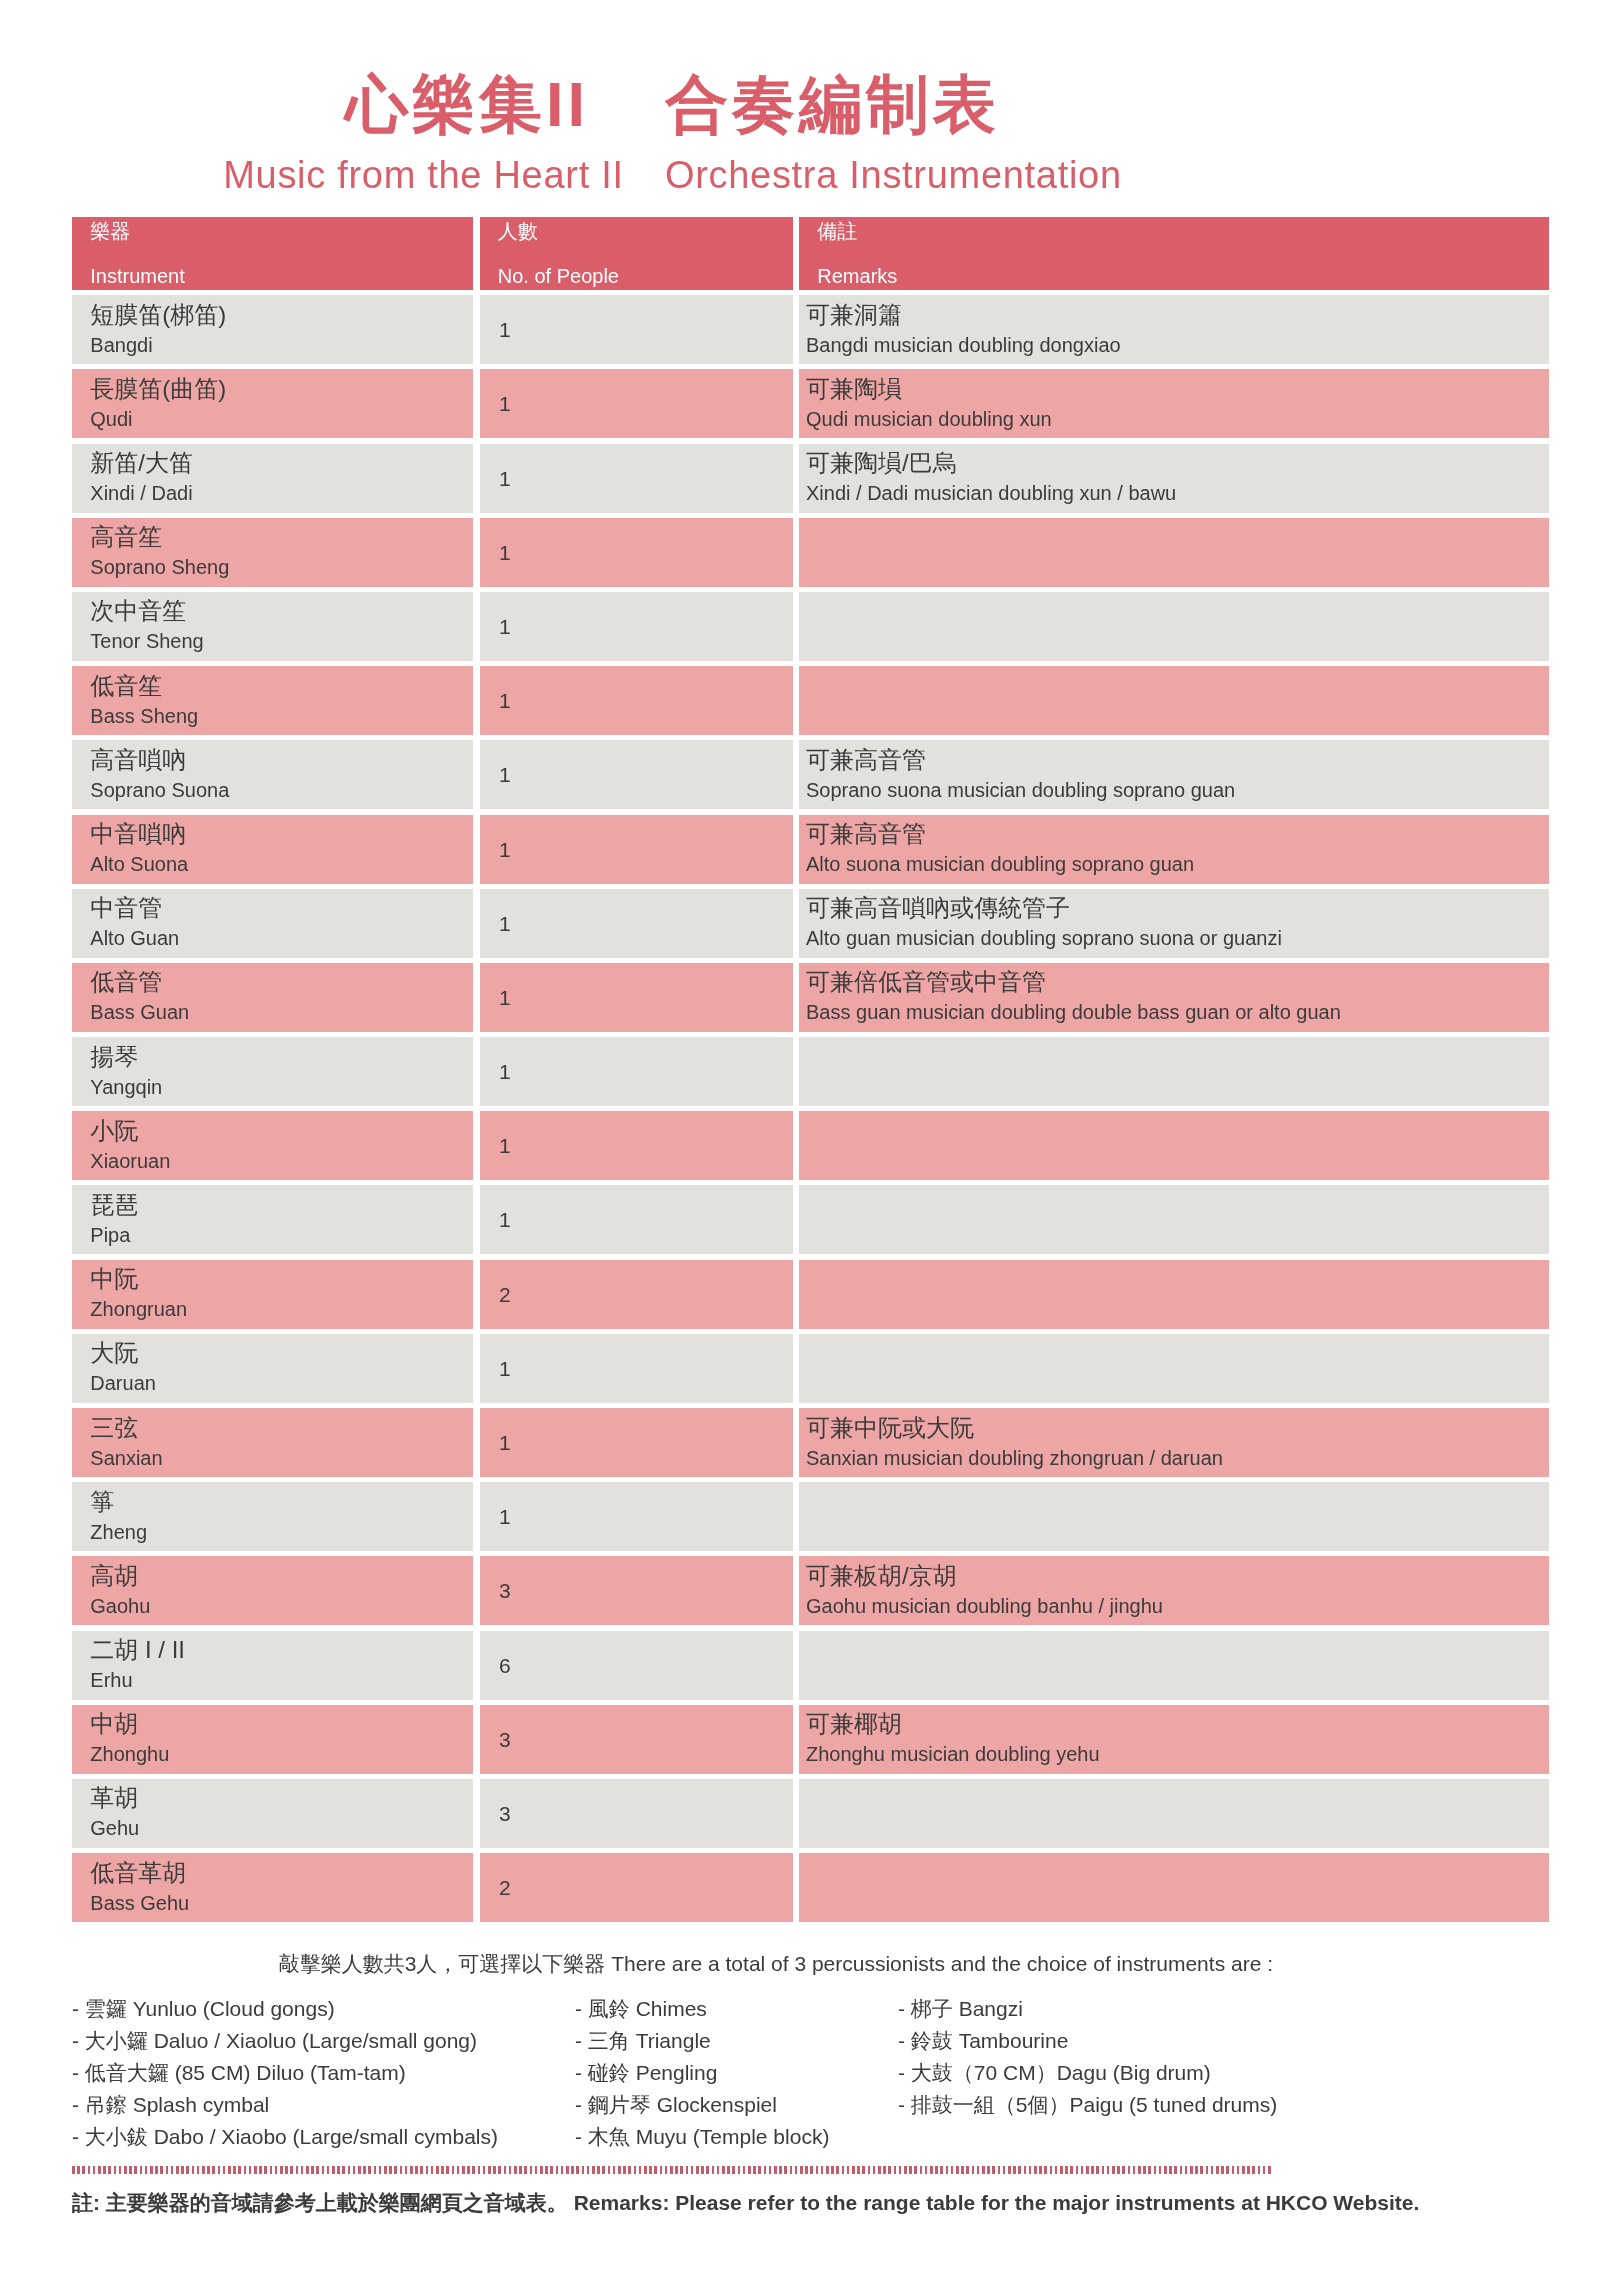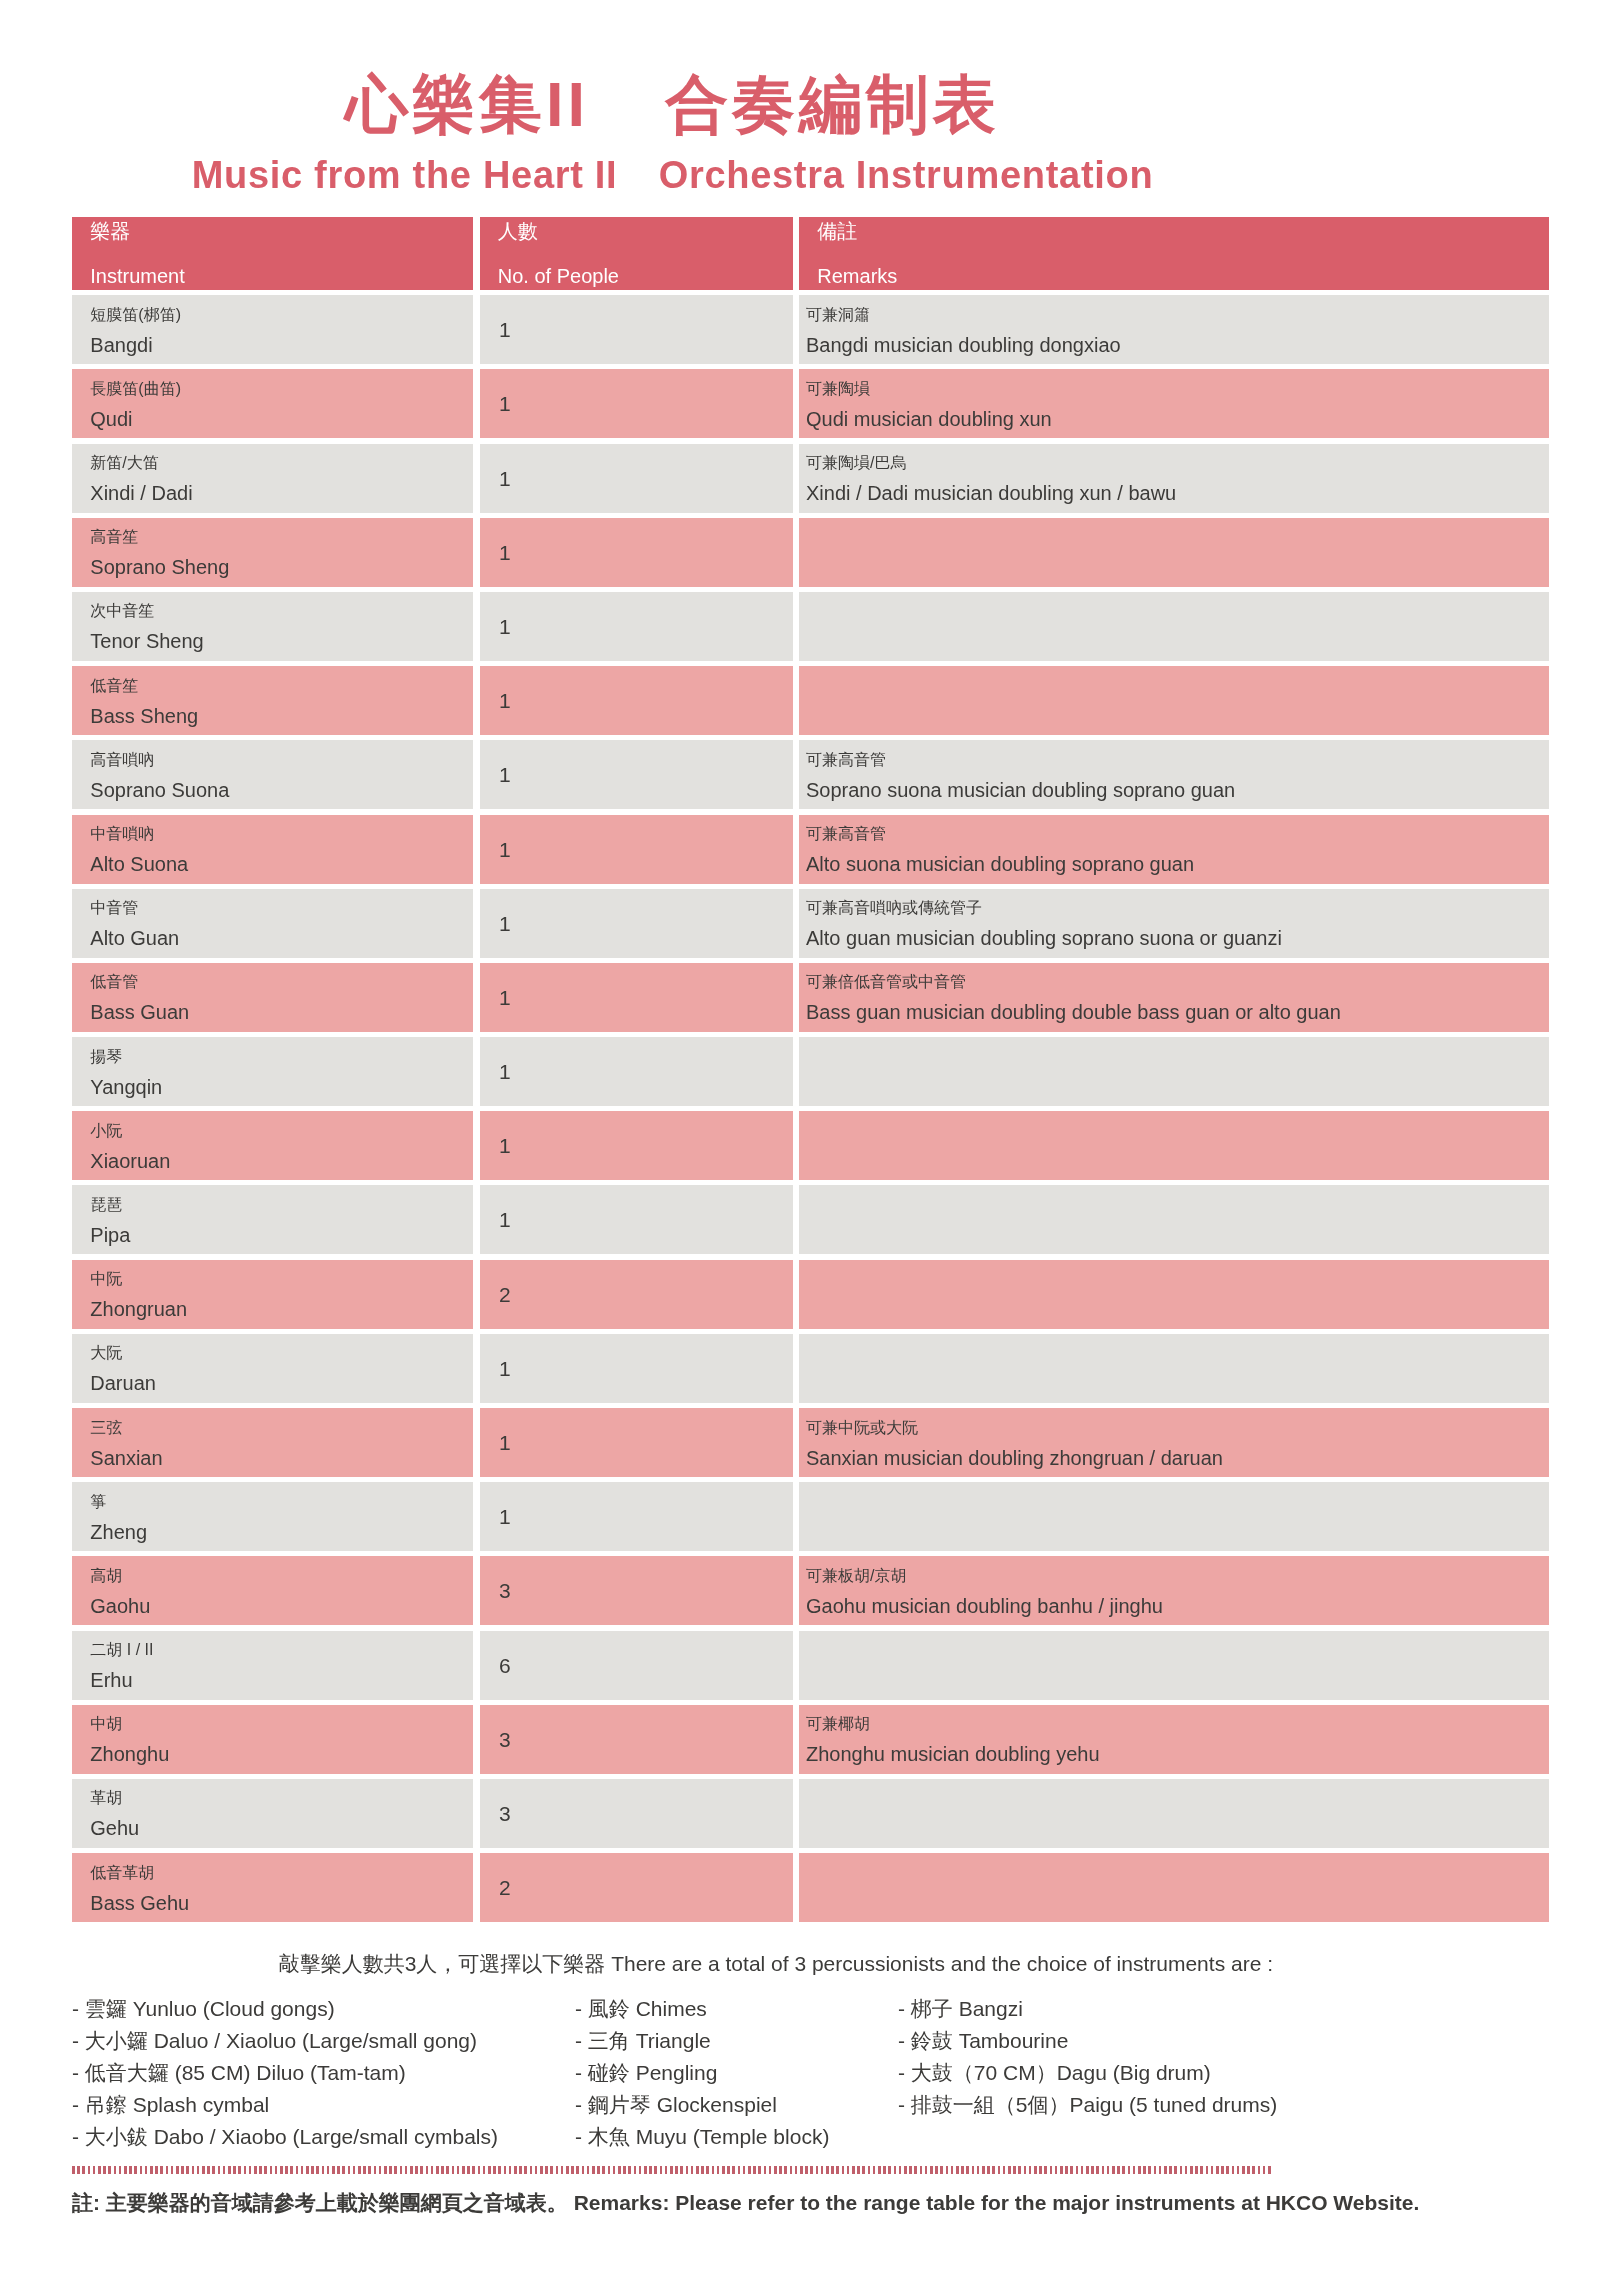--- a/index.html
+++ b/index.html
@@ -18,21 +18,21 @@
     text-align:center;
     font-size:63px; line-height:65px; font-weight:700;
     letter-spacing:3.9px;
     color:var(--accent,#d95e6a);
     white-space:nowrap;
   }
   .h-zh .t2 { margin-left:55px; }
   .h-en {
     margin-top:17px;
     text-align:center;
-    font-size:38px; line-height:42px; font-weight:700;
+    font-size:38px; line-height:42px; font-weight:400;
     letter-spacing:0.7px;
     color:var(--accent,#d95e6a);
     white-space:nowrap;
   }
   .h-en .t2 { margin-left:30px; }
 
   
   .tbl {
     margin:21px 72px 0 72px;
     display:grid;
@@ -50,21 +50,21 @@
     height:73px;
     padding-left:18.3px;
     gap:12px;
   }
   .hd .line { font-size:20px; line-height:33px; }
   .row-cell { height:69px; padding-left:18.3px; }
   .row-cell.c2 { padding-left:19.6px; }
   .row-cell.c3 { padding-left:7px; }
   .tone-gray { background:var(--row-gray,#e2e1de); }
   .tone-pink { background:var(--row-pink,#eda6a5); }
-  .zh-line { font-size:16px; line-height:31px; white-space:nowrap;text-align:right; }
+  .zh-line { font-size:24px; line-height:31px; white-space:nowrap;text-align:right; }
   .en-line { font-size:20px; line-height:31px; white-space:nowrap; }
   .num-line { font-size:21px; line-height:31px; }
 
   
   .perc { margin:29px 72px 0 72px; }
   .perc-intro { font-size:21px; line-height:26px; white-space:nowrap;text-align:right; }
   .perc-grid {
     margin-top:15.7px;
     display:grid;
     grid-template-columns:503px 323px auto;

